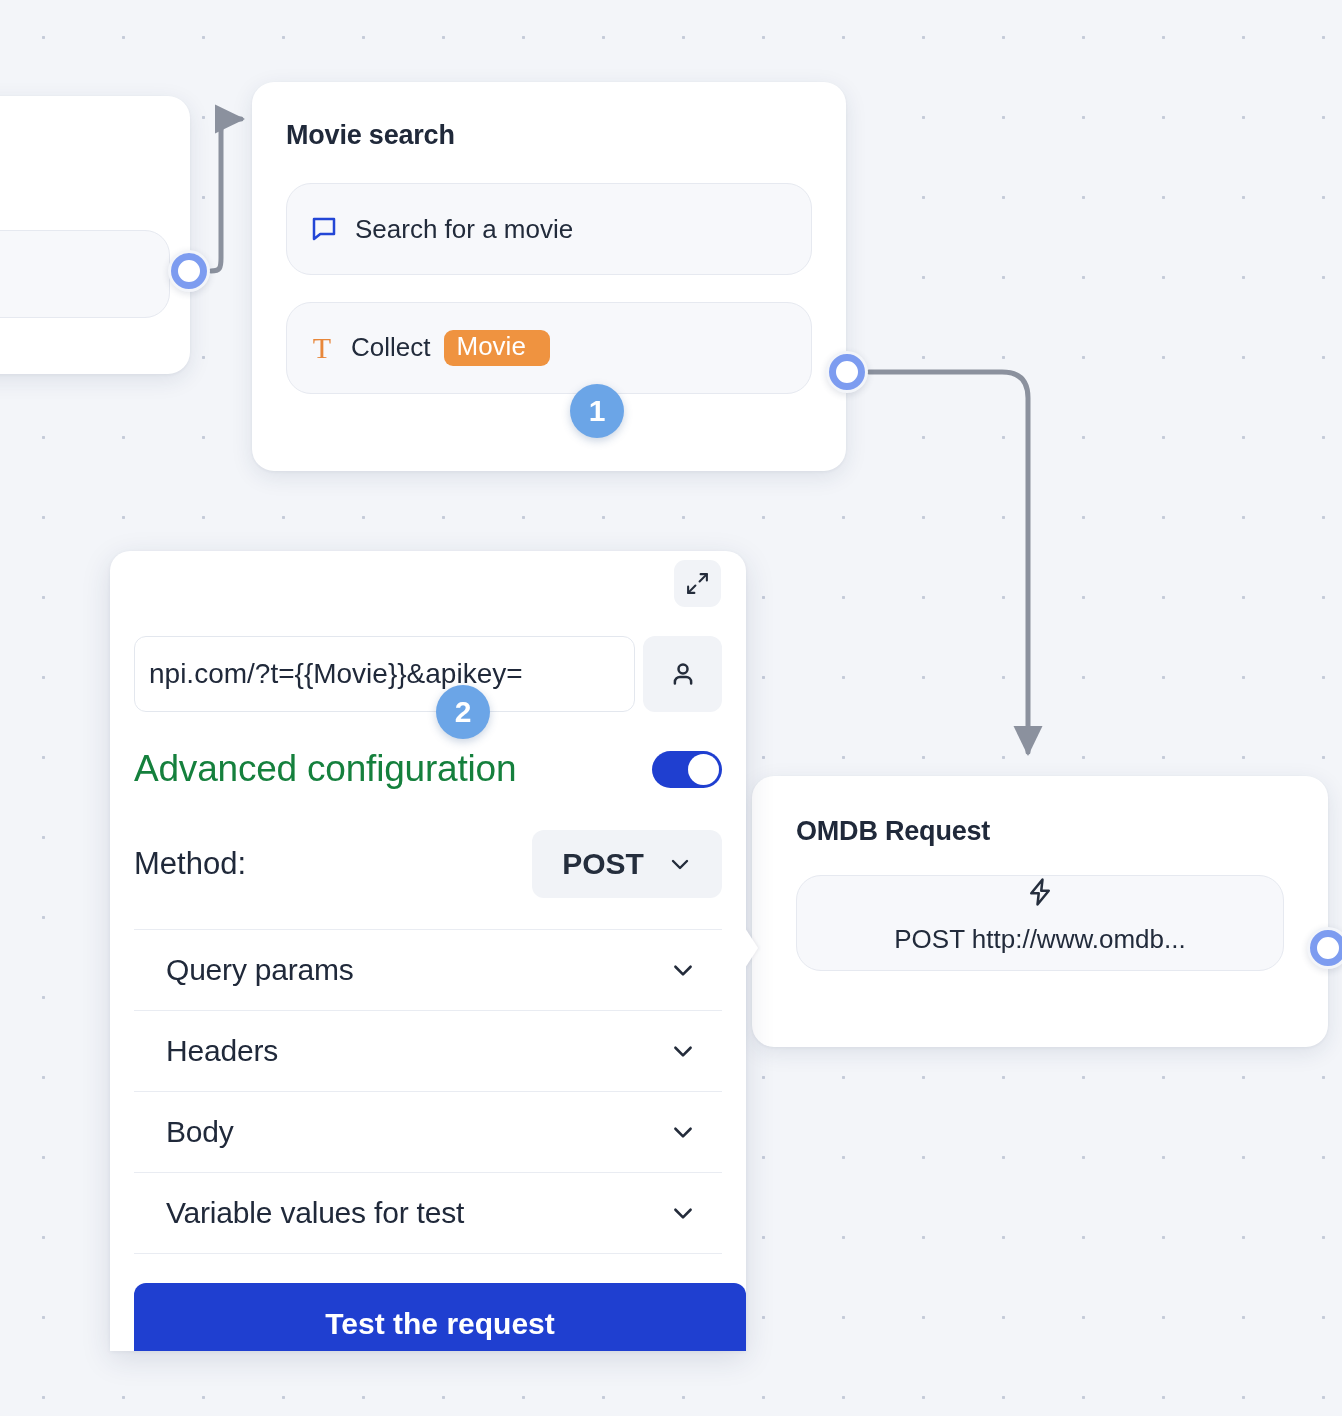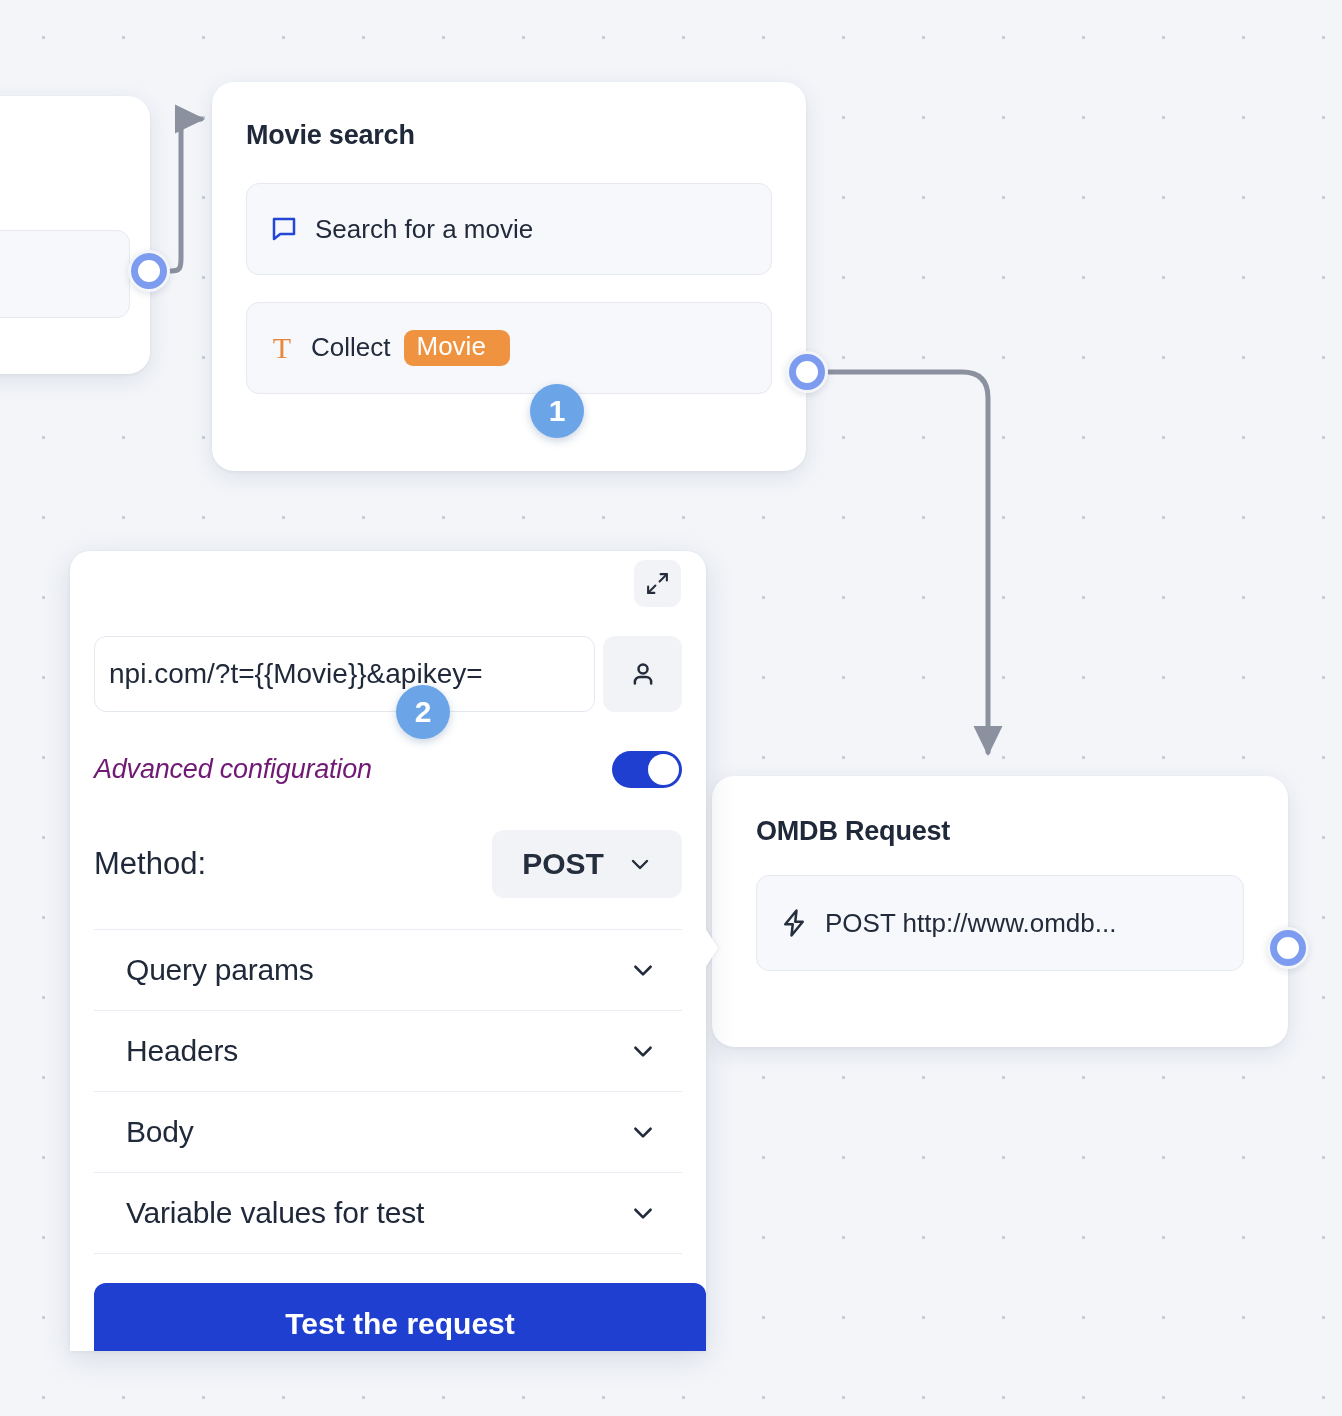--- a/index.html
+++ b/index.html
@@ -16,21 +16,21 @@
     background-image:
       radial-gradient(circle at 1.5px 1.5px, #c5cbd9 1.4px, transparent 1.5px);
     background-size: 80px 80px;
     background-position: 42px 36px;
     position: relative;
     color: #1f2733;
     -webkit-font-smoothing: antialiased;
   }
 
   
-  .canvas { position: absolute; inset: 0; }
+  .canvas { position: absolute; inset: 0; margin-left: 40px; }
 
   
   .edges {
     position: absolute;
     inset: 0;
     width: 1342px;
     height: 1416px;
     pointer-events: none;
   }
 
@@ -45,21 +45,21 @@
   .node-title {
     font-size: 27px;
     font-weight: 700;
     letter-spacing: -0.2px;
     color: #20293a;
   }
 
   .node-row {
     background: #f7f8fb;
     border: 1px solid #e6e9f0;
-    border-radius: 13px;
+    border-radius: 25px;
     display: flex;
     align-items: center;
     gap: 16px;
     padding: 0 22px;
   }
 
   .row-label {
     font-size: 26px;
     color: #222b3b;
     white-space: nowrap;
@@ -97,21 +97,21 @@
 
   
   #node-omdb {
     left: 712px;
     top: 776px;
     width: 576px;
     height: 271px;
     padding: 40px 44px;
   }
   #node-omdb .node-title { margin-bottom: 28px; }
-  #node-omdb .node-row { height: 96px; }
+  #node-omdb .node-row { height: 96px; flex-direction: column; }
 
   
   .icon { display: inline-flex; align-items: center; justify-content: center; flex: none; }
   .icon svg { display: block; }
 
   .glyph-T {
     font-family: "Liberation Serif", serif;
     font-size: 30px;
     color: #e8873a;
     line-height: 1;
@@ -243,21 +243,21 @@
   .adv-row {
     position: absolute;
     left: 24px;
     top: 195px;
     width: 588px;
     height: 46px;
     display: flex;
     align-items: center;
     justify-content: space-between;
   }
-  .adv-label { font-size: 27px; color: #701a75; letter-spacing: -0.2px; font-style: italic; }
+  .adv-label { font-size: 37px; color: #15803d; letter-spacing: -0.2px; }
 
   .toggle {
     width: 70px;
     height: 37px;
     border-radius: 19px;
     background: #1f3fd0;
     position: relative;
     cursor: pointer;
     flex: none;
   }

